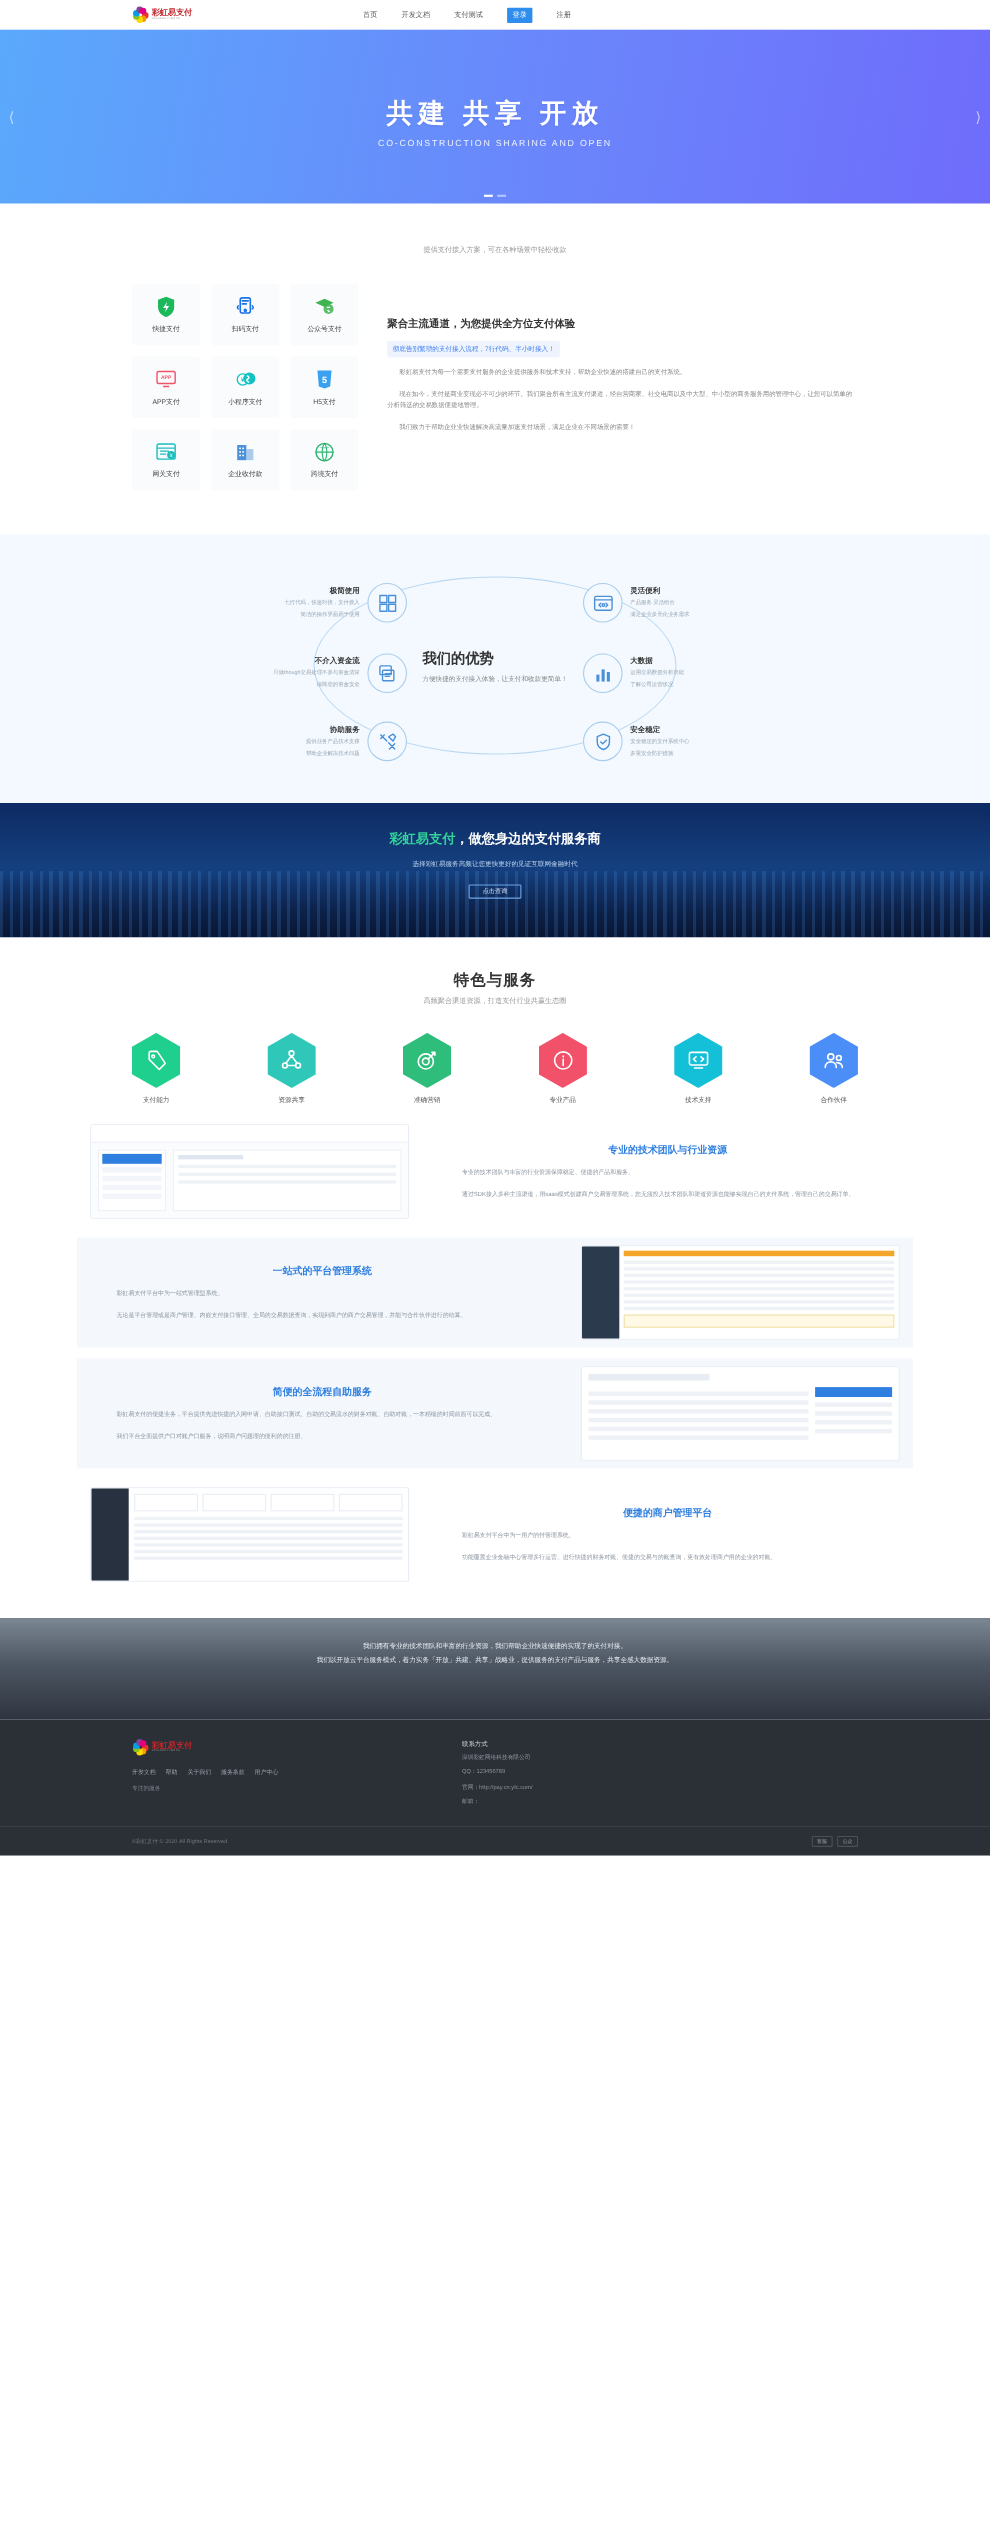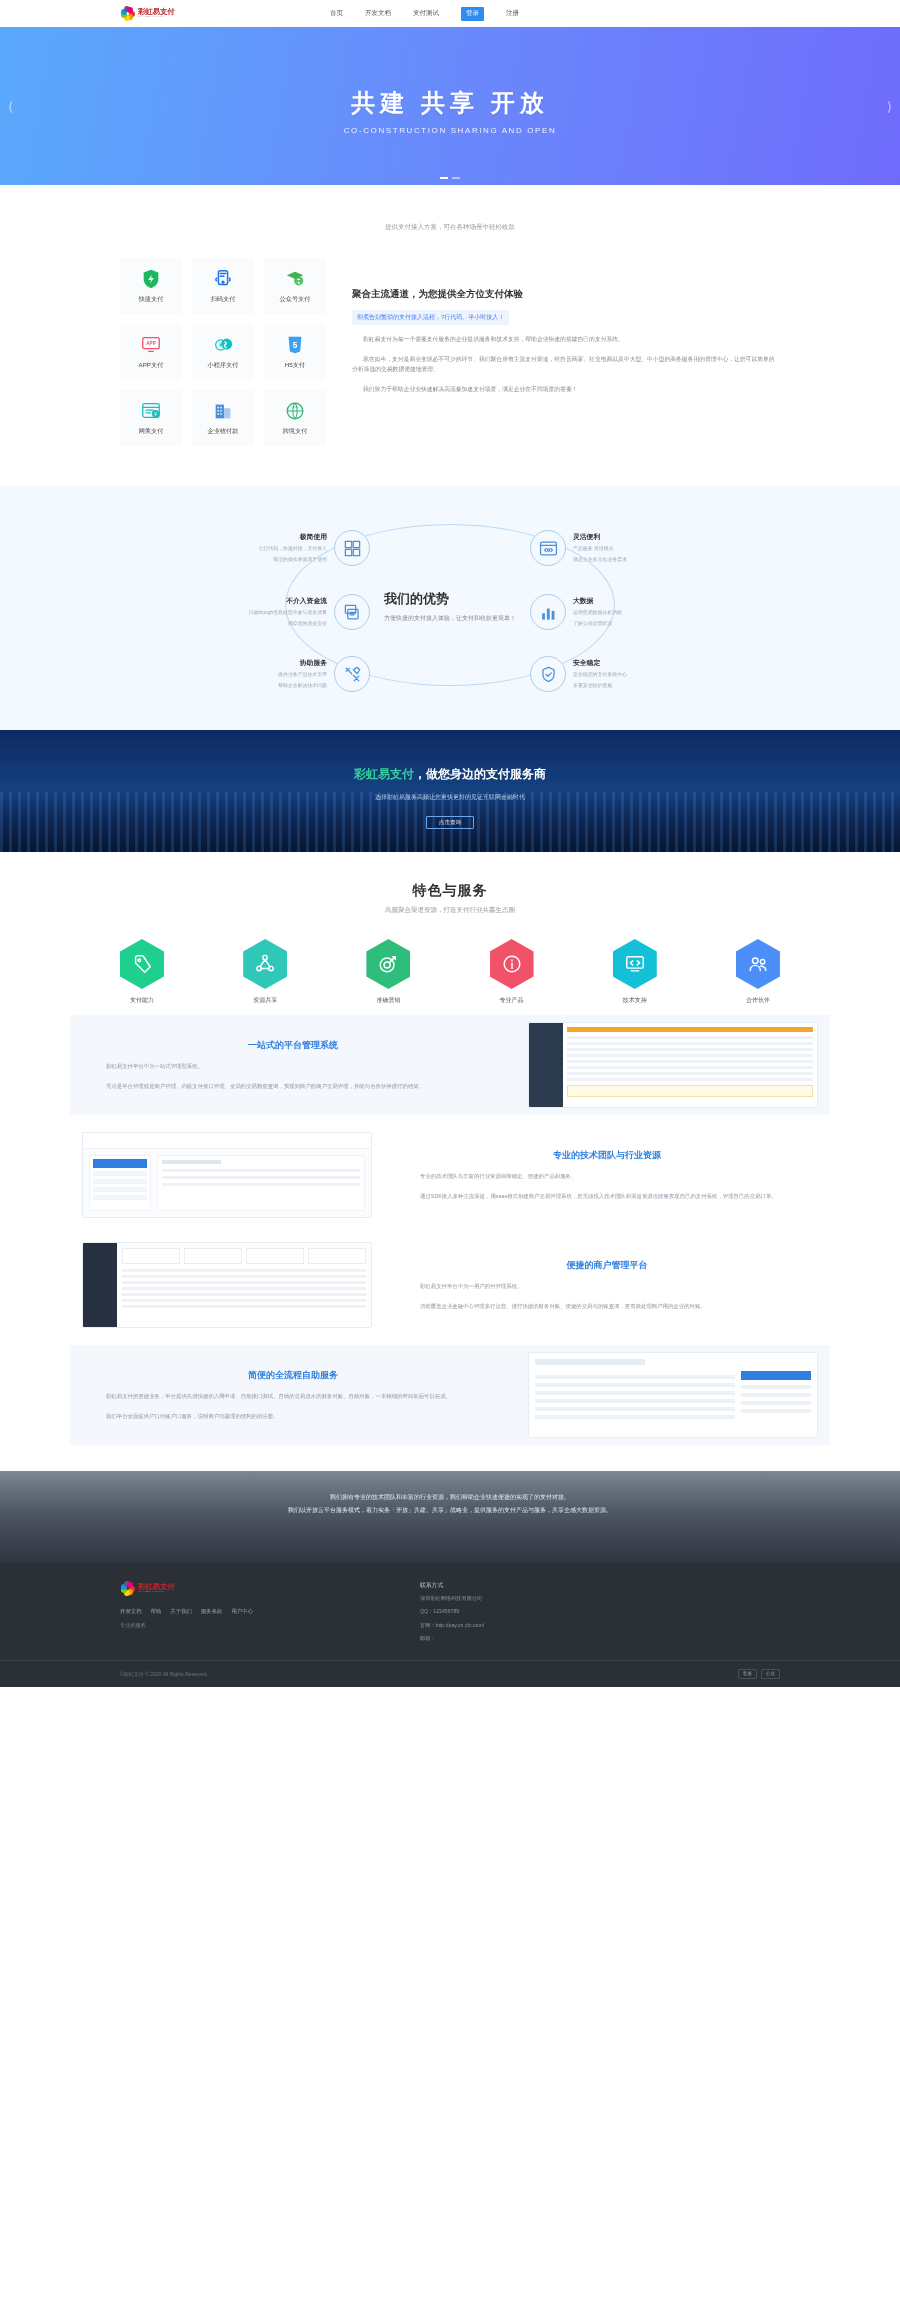--- a/index.html
+++ b/index.html
@@ -59,21 +59,21 @@
   .node .tx p { font-size:4.9px; color:#9aa6b2; line-height:1.65; margin-top:3px; }
   .node.r .tx { text-align:left; }
   .node.l { flex-direction:row; }
   .node.l .tx { text-align:right; order:-1; }
   
   .cta { height:122px; position:relative; overflow:hidden; background:#10295e; }
   .cta .sky { position:absolute; inset:0; background:linear-gradient(180deg,#0d2a63 0%,#15407f 48%,#0a2350 100%); }
   .cta .city { position:absolute; left:0; right:0; bottom:0; height:60px; background:
       repeating-linear-gradient(90deg, rgba(90,160,240,.18) 0 3px, transparent 3px 9px),
       linear-gradient(180deg, rgba(30,80,160,.1), rgba(8,20,48,.85)); }
-  .cta-in { position:relative; z-index:2; text-align:center; padding-top:36px; }
+  .cta-in { position:relative; z-index:2; text-align:center; padding-top:24px; }
   .cta-in h2 { font-size:12px; font-weight:bold; }
   .cta-in h2 .g { color:#32d39a; }
   .cta-in h2 .w { color:#fff; }
   .cta-in p { font-size:6px; color:#bcd3ef; margin-top:10px; }
   .cta-btn { margin:14px auto 0; width:48px; height:13px; border:1px solid #6fa6e8; color:#dbe9fb; font-size:5.6px; display:flex; align-items:center; justify-content:center; border-radius:1px; cursor:pointer; }
   
   .feat { background:#fff; padding:30px 0 26px; }
   .hexrow { width:680px; margin:24px auto 0; display:flex; justify-content:space-between; }
   .hexitem { width:64px; text-align:center; cursor:pointer; }
   .hex { width:44px; height:50px; margin:0 auto; clip-path:polygon(50% 0,100% 25%,100% 75%,50% 100%,0 75%,0 25%); display:flex; align-items:center; justify-content:center; }
@@ -436,44 +436,20 @@
             <circle cx="9" cy="8.5" r="3" stroke="#fff"></circle>
             <path d="M3.5 19c0-3.3 2.5-5.5 5.5-5.5s5.5 2.2 5.5 5.5" stroke="#fff"></path>
             <circle cx="17" cy="9.5" r="2.4" stroke="#fff"></circle>
             <path d="M15 14.2c3 .3 5.5 2 5.5 4.8" stroke="#fff"></path>
           </svg>
         </div>
         <div class="lbl">合作伙伴</div>
       </div>
     </div>
   <div class="show" id="showcase">
-      <div class="srow alt">
-        <div class="s-txt">
-          <h3>一站式的平台管理系统</h3>
-          <p>彩虹易支付平台中为一站式管理型系统。</p>
-          <p>无论是平台管理或是商户管理、内嵌支付接口管理、全局的交易数据查询，实现到商户的商户交易管理，并能与合作伙伴进行的结算。</p>
-        </div>
-        <div class="s-img">
-          <div style="position:absolute;inset:0;background:#fff;display:flex">
-            <div style="width:34px;background:#2b3a4d"></div>
-            <div style="flex:1;padding:4px">
-              <div style="height:5px;background:#f4a62a;margin-bottom:4px"></div>
-              <div style="height:3px;background:#eef2f7;margin:3px 0"></div>
-              <div style="height:3px;background:#eef2f7;margin:3px 0"></div>
-              <div style="height:3px;background:#eef2f7;margin:3px 0"></div>
-              <div style="height:3px;background:#eef2f7;margin:3px 0"></div>
-              <div style="height:3px;background:#eef2f7;margin:3px 0"></div>
-              <div style="height:3px;background:#eef2f7;margin:3px 0"></div>
-              <div style="height:3px;background:#eef2f7;margin:3px 0"></div>
-              <div style="height:3px;background:#eef2f7;margin:3px 0"></div>
-              <div style="height:12px;background:#fff9e6;border:1px solid #f0e0a8;margin-top:4px"></div>
-            </div>
-          </div>
-        </div>
-      </div>
       <div class="srow">
         <div class="s-img">
           <div style="position:absolute;inset:0;background:#fbfcfe">
             <div style="height:16px;background:#fff;border-bottom:1px solid #eef1f6"></div>
             <div style="position:absolute;left:6px;top:22px;width:62px;height:56px;background:#fff;border:1px solid #eef1f6">
               <div style="height:9px;background:#2f7fe0;margin:3px"></div>
               <div style="height:5px;background:#f2f5f9;margin:3px"></div>
               <div style="height:5px;background:#f2f5f9;margin:3px"></div>
               <div style="height:5px;background:#f2f5f9;margin:3px"></div>
               <div style="height:5px;background:#f2f5f9;margin:3px"></div>
@@ -485,20 +461,73 @@
               <div style="height:3px;background:#eef2f7;margin:4px 0"></div>
             </div>
           </div>
         </div>
         <div class="s-txt">
           <h3>专业的技术团队与行业资源</h3>
           <p>专业的技术团队与丰富的行业资源保障稳定、便捷的产品和服务。</p>
           <p>通过SDK接入多种主流渠道，用saas模式创建商户交易管理系统，您无须投入技术团队和渠道资源也能够实现自己的支付系统，管理自己的交易订单。</p>
         </div>
       </div>
+      <div class="srow alt">
+        <div class="s-txt">
+          <h3>一站式的平台管理系统</h3>
+          <p>彩虹易支付平台中为一站式管理型系统。</p>
+          <p>无论是平台管理或是商户管理、内嵌支付接口管理、全局的交易数据查询，实现到商户的商户交易管理，并能与合作伙伴进行的结算。</p>
+        </div>
+        <div class="s-img">
+          <div style="position:absolute;inset:0;background:#fff;display:flex">
+            <div style="width:34px;background:#2b3a4d"></div>
+            <div style="flex:1;padding:4px">
+              <div style="height:5px;background:#f4a62a;margin-bottom:4px"></div>
+              <div style="height:3px;background:#eef2f7;margin:3px 0"></div>
+              <div style="height:3px;background:#eef2f7;margin:3px 0"></div>
+              <div style="height:3px;background:#eef2f7;margin:3px 0"></div>
+              <div style="height:3px;background:#eef2f7;margin:3px 0"></div>
+              <div style="height:3px;background:#eef2f7;margin:3px 0"></div>
+              <div style="height:3px;background:#eef2f7;margin:3px 0"></div>
+              <div style="height:3px;background:#eef2f7;margin:3px 0"></div>
+              <div style="height:3px;background:#eef2f7;margin:3px 0"></div>
+              <div style="height:12px;background:#fff9e6;border:1px solid #f0e0a8;margin-top:4px"></div>
+            </div>
+          </div>
+        </div>
+      </div>
+      <div class="srow alt">
+        <div class="s-txt">
+          <h3>简便的全流程自助服务</h3>
+          <p>彩虹易支付的便捷业务，平台提供先进快捷的入网申请、自助接口测试、自助的交易流水的财务对账、自助对账，一本精细的时间前面可以完成。</p>
+          <p>我们平台全面提供户口对账户口服务，说明商户问题理的便利的的注册。</p>
+        </div>
+        <div class="s-img">
+          <div style="position:absolute;inset:0;background:#fff;padding:6px">
+            <div style="height:6px;width:40%;background:#e8edf4;margin-bottom:6px"></div>
+            <div style="display:flex;gap:6px">
+              <div style="flex:1">
+                <div style="height:4px;background:#eef2f7;margin:4px 0"></div>
+                <div style="height:4px;background:#eef2f7;margin:4px 0"></div>
+                <div style="height:4px;background:#eef2f7;margin:4px 0"></div>
+                <div style="height:4px;background:#eef2f7;margin:4px 0"></div>
+                <div style="height:4px;background:#eef2f7;margin:4px 0"></div>
+                <div style="height:4px;background:#eef2f7;margin:4px 0"></div>
+              </div>
+              <div style="width:70px">
+                <div style="height:9px;background:#2f7fe0;margin-bottom:5px"></div>
+                <div style="height:4px;background:#eef2f7;margin:4px 0"></div>
+                <div style="height:4px;background:#eef2f7;margin:4px 0"></div>
+                <div style="height:4px;background:#eef2f7;margin:4px 0"></div>
+                <div style="height:4px;background:#eef2f7;margin:4px 0"></div>
+              </div>
+            </div>
+          </div>
+        </div>
+      </div>
       <div class="srow">
         <div class="s-img">
           <div style="position:absolute;inset:0;background:#fff;display:flex">
             <div style="width:34px;background:#27313f"></div>
             <div style="flex:1;padding:5px">
               <div style="display:flex;gap:4px;margin-bottom:5px">
                 <div style="flex:1;height:16px;border:1px solid #e8edf4"></div>
                 <div style="flex:1;height:16px;border:1px solid #e8edf4"></div>
                 <div style="flex:1;height:16px;border:1px solid #e8edf4"></div>
                 <div style="flex:1;height:16px;border:1px solid #e8edf4"></div>
@@ -510,49 +539,20 @@
               <div style="height:3px;background:#eef2f7;margin:3px 0"></div>
               <div style="height:3px;background:#eef2f7;margin:3px 0"></div>
               <div style="height:3px;background:#eef2f7;margin:3px 0"></div>
             </div>
           </div>
         </div>
         <div class="s-txt">
           <h3>便捷的商户管理平台</h3>
           <p>彩虹易支付平台中为一用户的付管理系统。</p>
           <p>功能覆盖企业金融中心管理多行运营、进行快捷的财务对账、便捷的交易与的账查询，更有效处理商户用的企业的对账。</p>
-        </div>
-      </div>
-      <div class="srow alt">
-        <div class="s-txt">
-          <h3>简便的全流程自助服务</h3>
-          <p>彩虹易支付的便捷业务，平台提供先进快捷的入网申请、自助接口测试、自助的交易流水的财务对账、自助对账，一本精细的时间前面可以完成。</p>
-          <p>我们平台全面提供户口对账户口服务，说明商户问题理的便利的的注册。</p>
-        </div>
-        <div class="s-img">
-          <div style="position:absolute;inset:0;background:#fff;padding:6px">
-            <div style="height:6px;width:40%;background:#e8edf4;margin-bottom:6px"></div>
-            <div style="display:flex;gap:6px">
-              <div style="flex:1">
-                <div style="height:4px;background:#eef2f7;margin:4px 0"></div>
-                <div style="height:4px;background:#eef2f7;margin:4px 0"></div>
-                <div style="height:4px;background:#eef2f7;margin:4px 0"></div>
-                <div style="height:4px;background:#eef2f7;margin:4px 0"></div>
-                <div style="height:4px;background:#eef2f7;margin:4px 0"></div>
-                <div style="height:4px;background:#eef2f7;margin:4px 0"></div>
-              </div>
-              <div style="width:70px">
-                <div style="height:9px;background:#2f7fe0;margin-bottom:5px"></div>
-                <div style="height:4px;background:#eef2f7;margin:4px 0"></div>
-                <div style="height:4px;background:#eef2f7;margin:4px 0"></div>
-                <div style="height:4px;background:#eef2f7;margin:4px 0"></div>
-                <div style="height:4px;background:#eef2f7;margin:4px 0"></div>
-              </div>
-            </div>
-          </div>
         </div>
       </div>
     </div>
 </div>
 
 <div class="fbanner">
   <div class="mtn"></div>
   <div class="txt" id="fbtxt">
       <p>我们拥有专业的技术团队和丰富的行业资源，我们帮助企业快速便捷的实现了的支付对接。</p>
       <p>我们以开放云平台服务模式，着力实务「开放」共建、共享」战略业，提供服务的支付产品与服务，共享全感大数据资源。</p>

